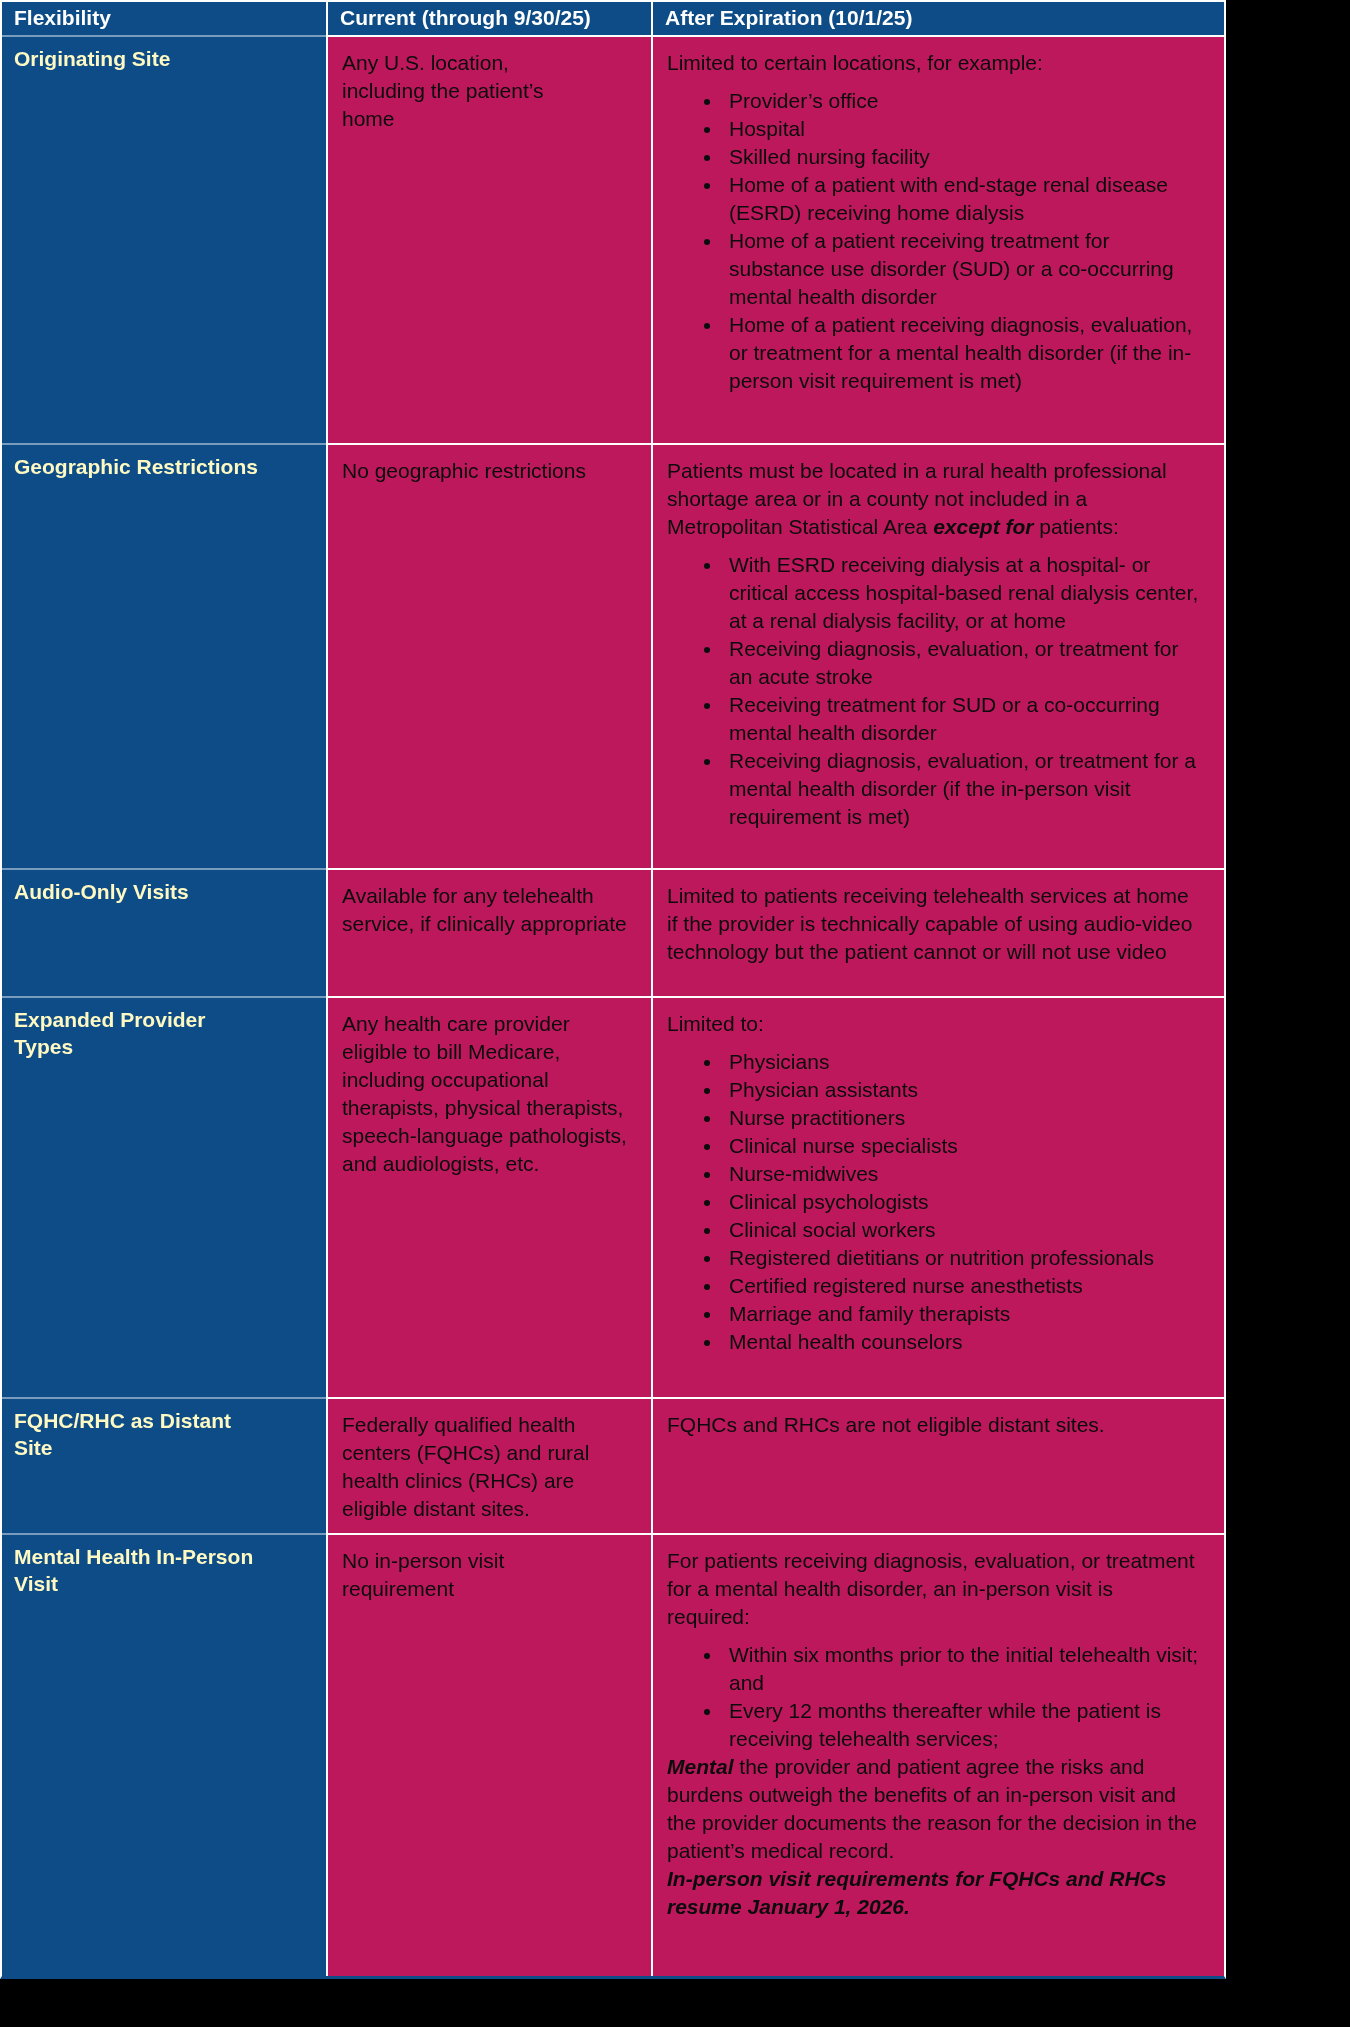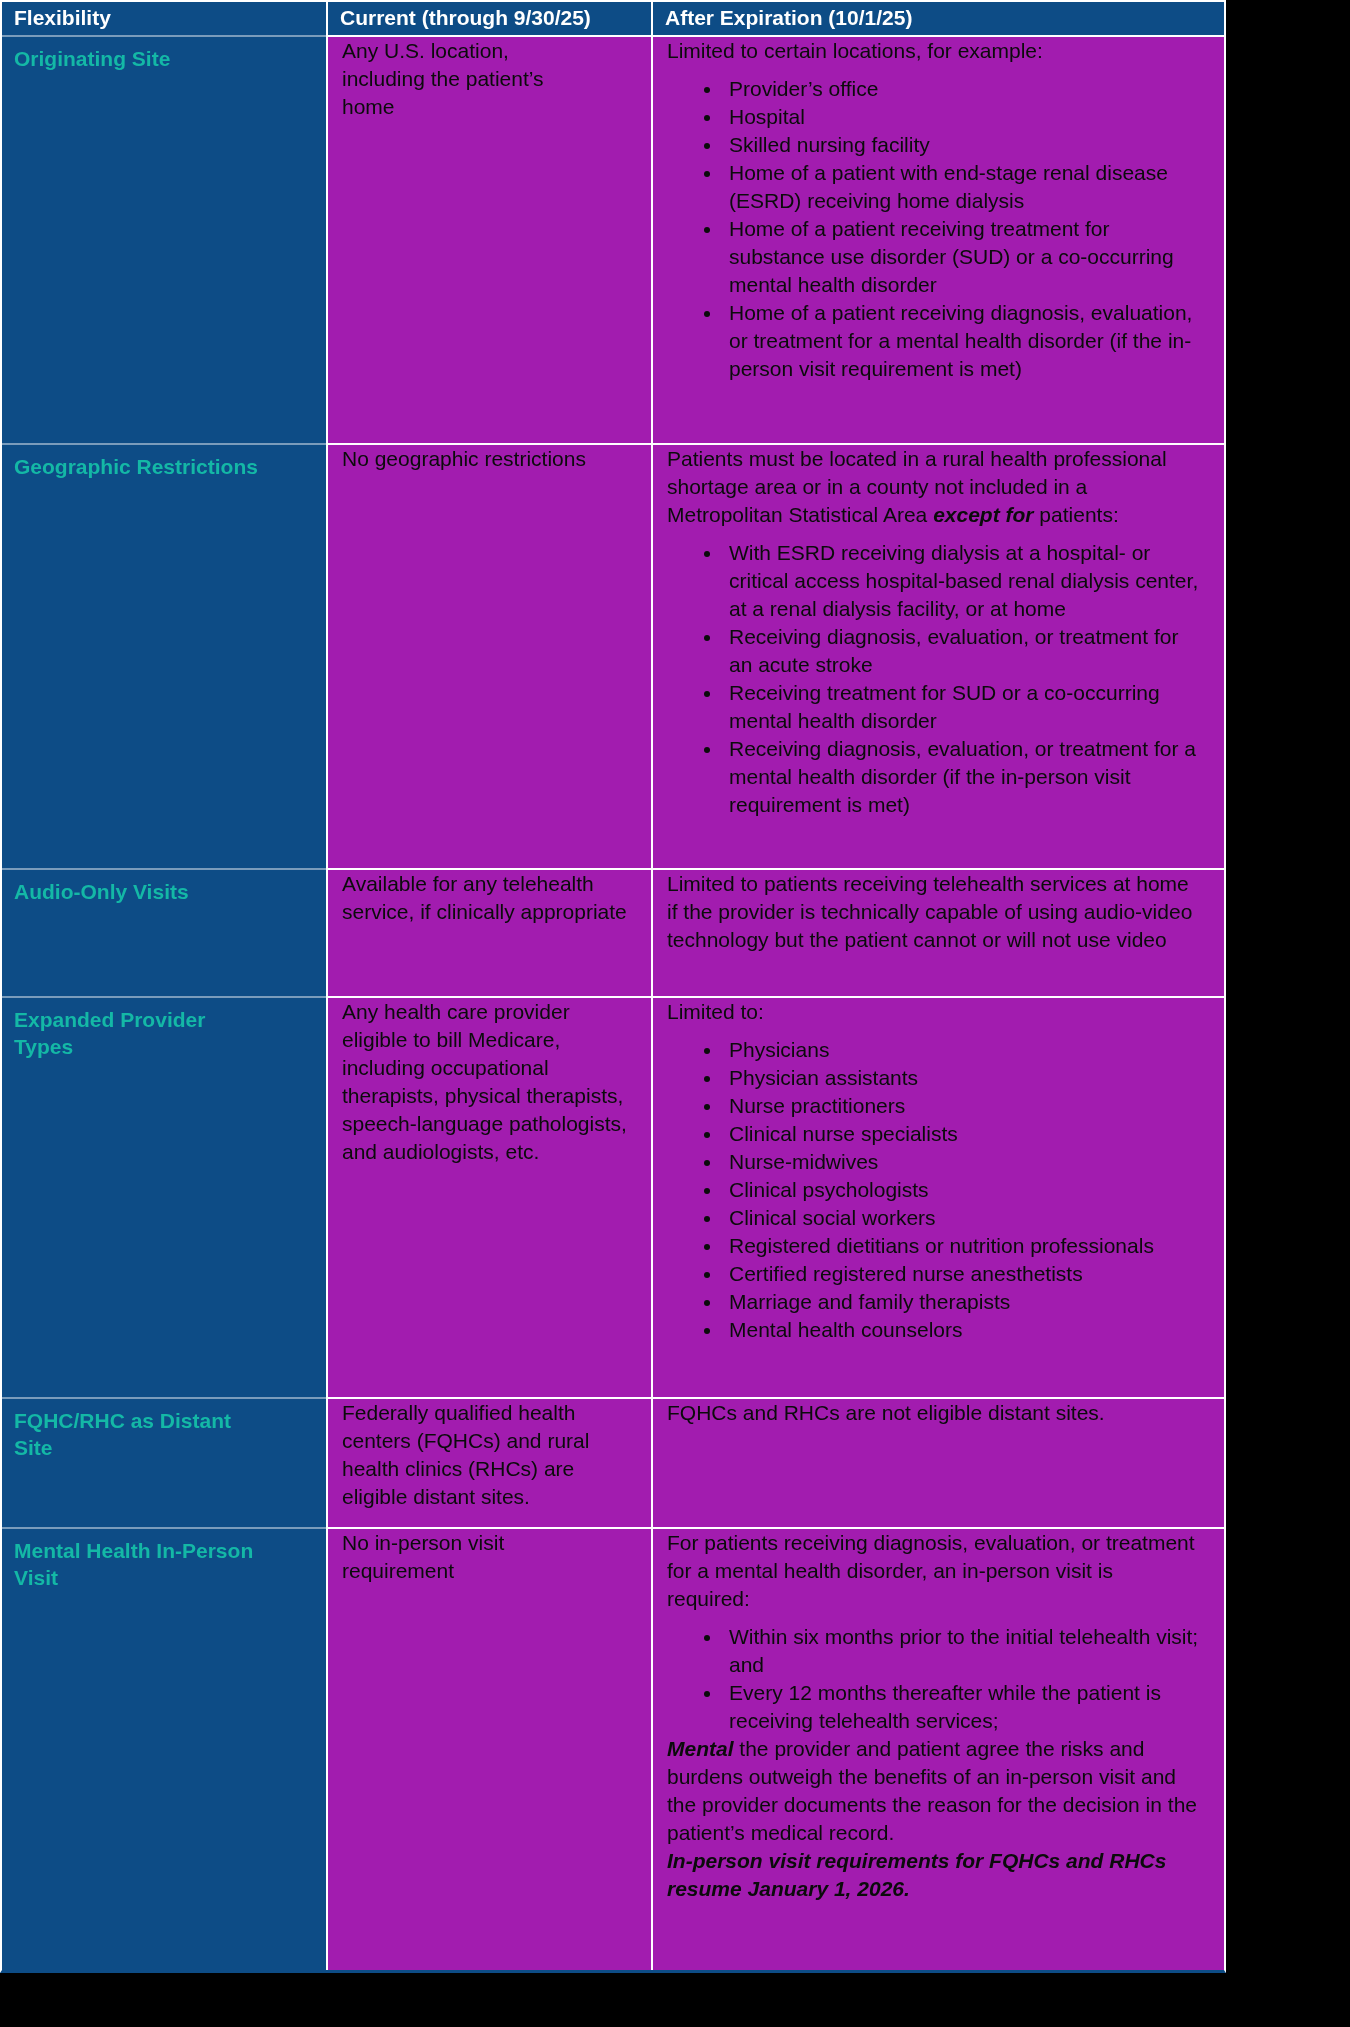--- a/index.html
+++ b/index.html
@@ -16,23 +16,23 @@
   .row > div{box-sizing:border-box;}
   .c2,.c3{border-left:2px solid #ffffff;}
   
   .header{min-height:33px;}
   .hcell{
     background:#0d4c86;color:#fff;font-weight:700;font-size:21px;
     display:flex;align-items:center;padding:3px 10px 4px 12px;
   }
   
   .body .c1{background:#0d4c86;border-top:2px solid rgba(255,255,255,0.45);
-    color:#14b8a6;font-weight:700;font-size:21px;line-height:27px;padding:8px 10px 8px 12px;}
-  .body .c2,.body .c3{background:#a21caf;border-top:2px solid #ffffff;
-    color:#0b0b0b;font-size:21px;line-height:28px;padding:0 24px 10px 14px;}
+    color:#fef9c3;font-weight:700;font-size:21px;line-height:27px;padding:8px 10px 8px 12px;}
+  .body .c2,.body .c3{background:#be185d;border-top:2px solid #ffffff;
+    color:#0b0b0b;font-size:21px;line-height:28px;padding:12px 24px 10px 14px;}
   .r0{min-height:408px}.r1{min-height:425px}.r2{min-height:128px}
   .r3{min-height:401px}.r4{min-height:130px}.r5{min-height:443px}
   .lbl{display:block;}
   .lbl.w200{max-width:200px;}
   .lbl.w250{max-width:250px;}
   p{margin:0;}
   p.w250{max-width:250px;}
   .blist{margin:10px 0 0 0;padding:0 0 0 56px;list-style:disc outside;}
   .blist li{padding-left:6px;margin:0;}
   .note{}

